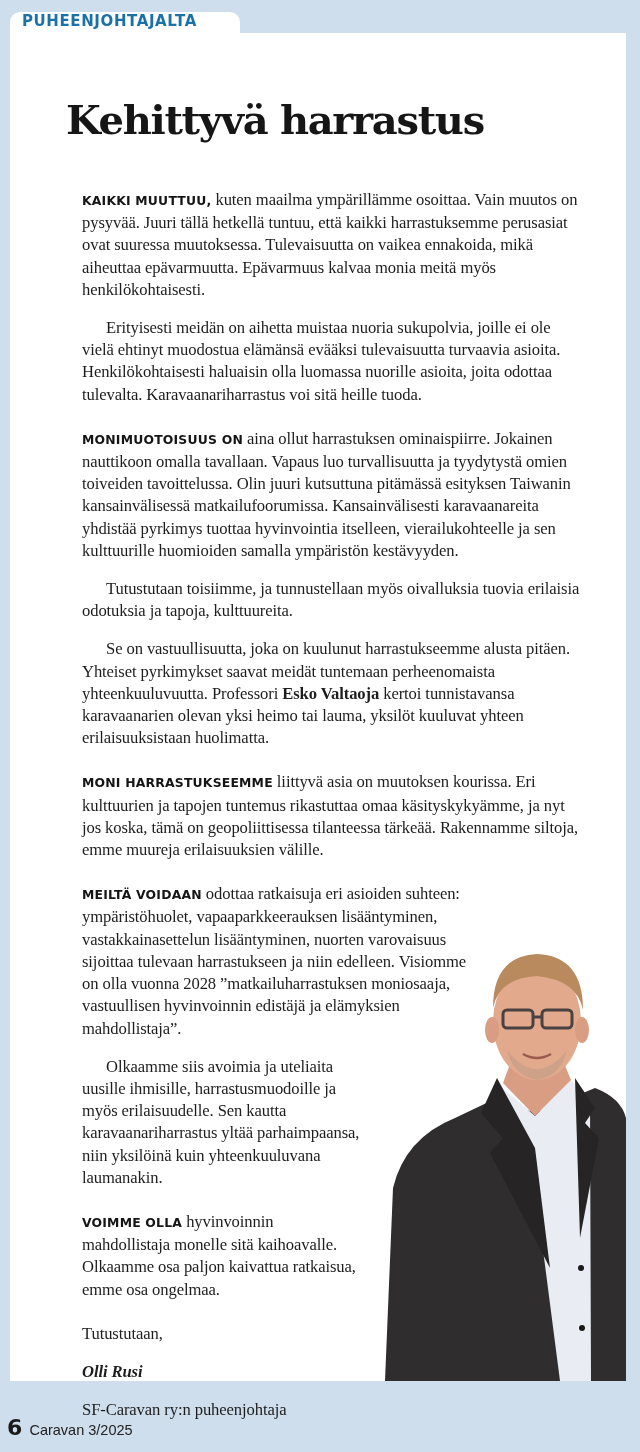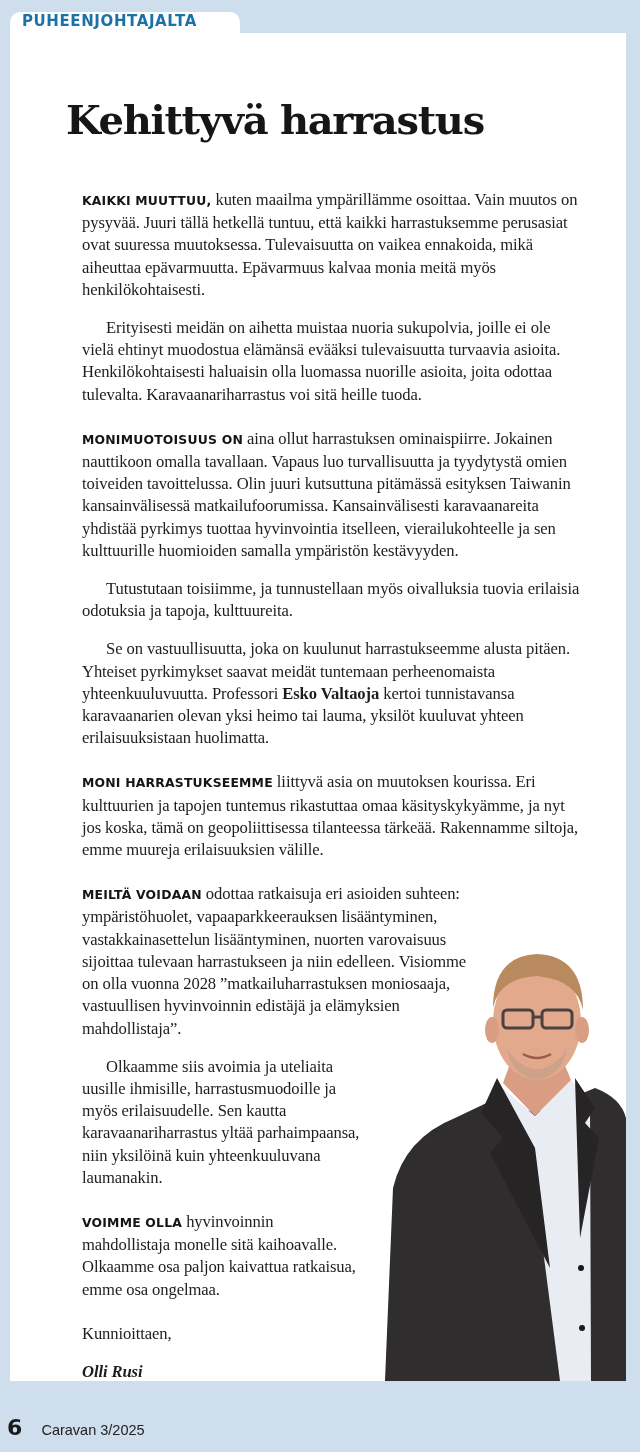--- a/index.html
+++ b/index.html
@@ -54,21 +54,21 @@
       position: absolute; left: 385px; top: 938px;
       width: 241px; height: 443px;
     }
     .footer {
       position: absolute; left: 7px; top: 1415px;
       font-family: "DejaVu Sans", sans-serif; color: #1a1a1a;
     }
     .page-num { font-weight: bold; font-size: 22px; }
     .mag {
       font-family: "Liberation Sans", sans-serif; font-size: 14.5px;
-      color: #222; margin-left: 14px;
+      color: #222; margin-left: 2px;
     }
   </style>
 </head>
 <body>
 
 <div class="tab"></div>
 <div class="section-label">PUHEENJOHTAJALTA</div>
 <div class="panel"></div>
 
 <h1 class="title">Kehittyvä harrastus</h1>
@@ -82,22 +82,23 @@
   <p class="indent"><span>Se on vastuullisuutta, joka on kuulunut harrastukseemme alusta pitäen. Yhteiset pyrkimykset saavat meidät tuntemaan perheenomaista yhteenkuuluvuutta. Professori </span><span class="bold-name">Esko Valtaoja</span><span> kertoi tunnistavansa karavaanarien olevan yksi heimo tai lauma, yksilöt kuuluvat yhteen erilaisuuksistaan huolimatta.</span></p>
 
   <p class="sec"><span class="lead">MONI HARRASTUKSEEMME</span><span> liittyvä asia on muutoksen kourissa. Eri kulttuurien ja tapojen tuntemus rikastuttaa omaa käsityskykyämme, ja nyt jos koska, tämä on geopoliittisessa tilanteessa tärkeää. Rakennamme siltoja, emme muureja erilaisuuksien välille.</span></p>
 
   <div class="float-photo"></div>
   <p class="sec"><span class="lead">MEILTÄ VOIDAAN</span><span> odottaa ratkaisuja eri asioiden suhteen: ympäristöhuolet, vapaaparkkeerauksen lisääntyminen, vastakkainasettelun lisääntyminen, nuorten varovaisuus sijoittaa tulevaan harrastukseen ja niin edelleen. Visiomme on olla vuonna 2028 ”matkailuharrastuksen moniosaaja, vastuullisen hyvinvoinnin edistäjä ja elämyksien mahdollistaja”.</span></p>
   <p class="indent">Olkaamme siis avoimia ja uteliaita uusille ihmisille, harrastusmuodoille ja myös erilaisuudelle. Sen kautta karavaanariharrastus yltää parhaimpaansa, niin yksilöinä kuin yhteenkuuluvana laumanakin.</p>
 
   <p class="sec"><span class="lead">VOIMME OLLA</span><span> hyvinvoinnin mahdollistaja monelle sitä kaihoavalle. Olkaamme osa paljon kaivattua ratkaisua, emme osa ongelmaa.</span></p>
 
-  <p class="signoff">Kunnioittaen,</p>
+  <p class="signoff">Tutustutaan,</p>
   <p class="sig-name">Olli Rusi</p>
+  <p>SF-Caravan ry:n puheenjohtaja</p>
 </div>
 
 <svg class="photo" viewBox="0 0 241 443" preserveAspectRatio="none">
 
   <path d="M0 443 L8 250 Q20 200 70 180 L112 160 L150 175 L210 150 Q236 160 241 180 L241 443 Z" fill="#2f2d2d"></path>
 
   <path d="M112 145 L150 178 L186 142 L205 165 L206 443 L175 443 L150 250 Z" fill="#e9edf3"></path>
 
   <path d="M112 140 L96 175 L118 200 L105 215 L165 330 L150 210 Z" fill="#262424"></path>
 

